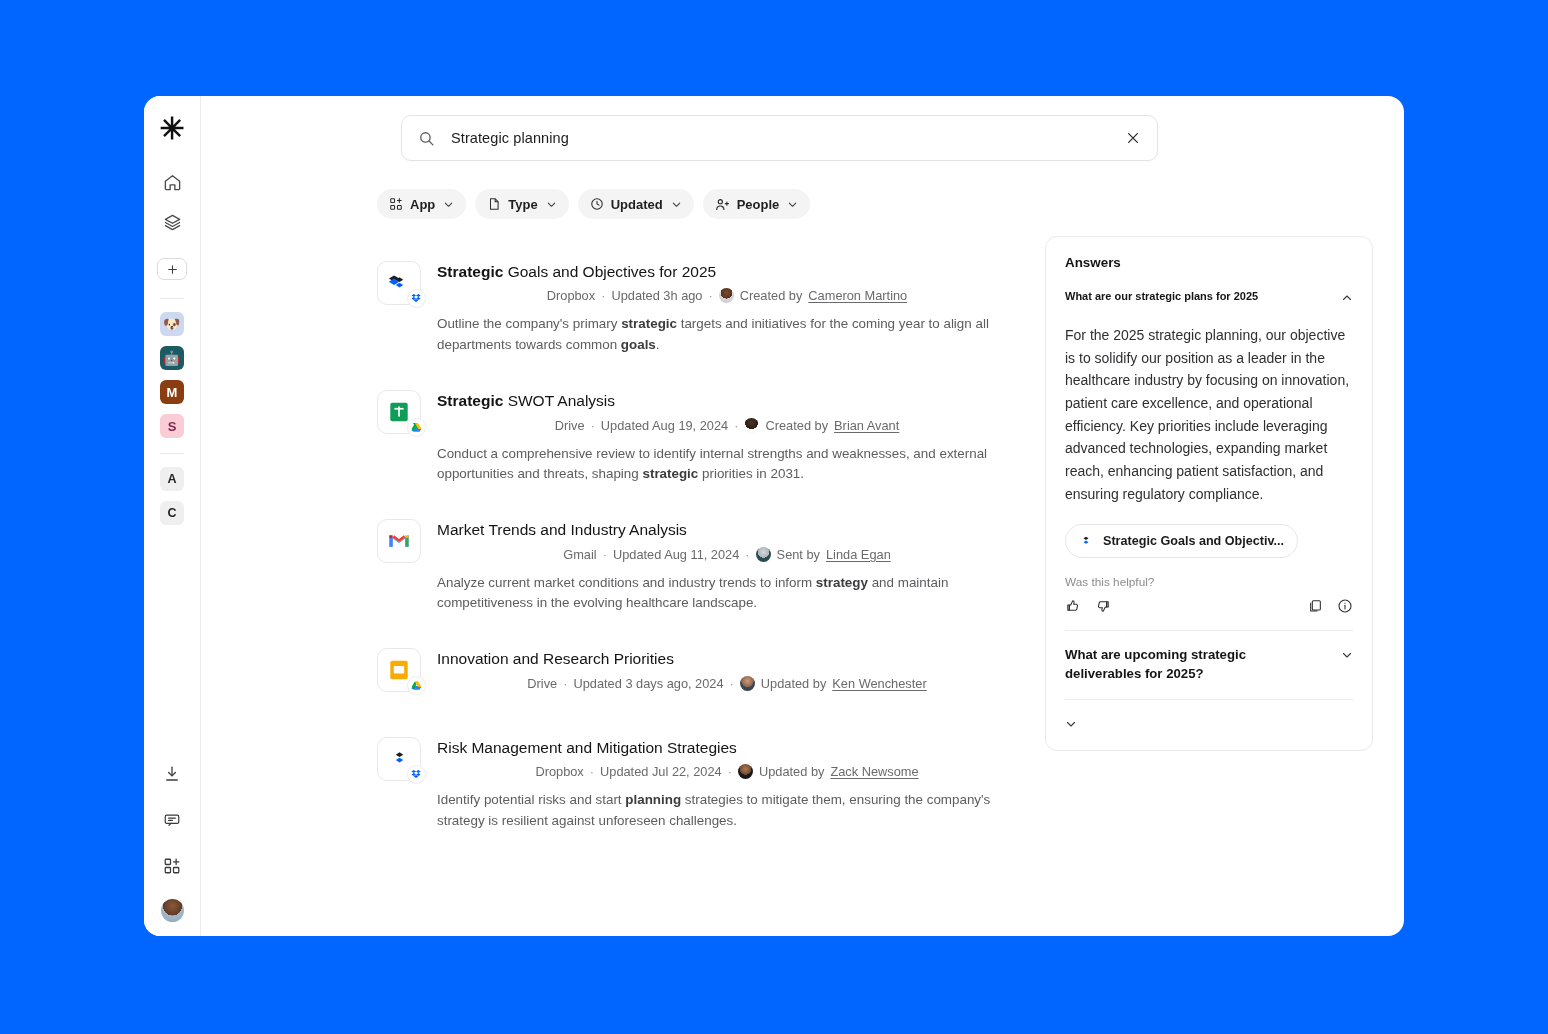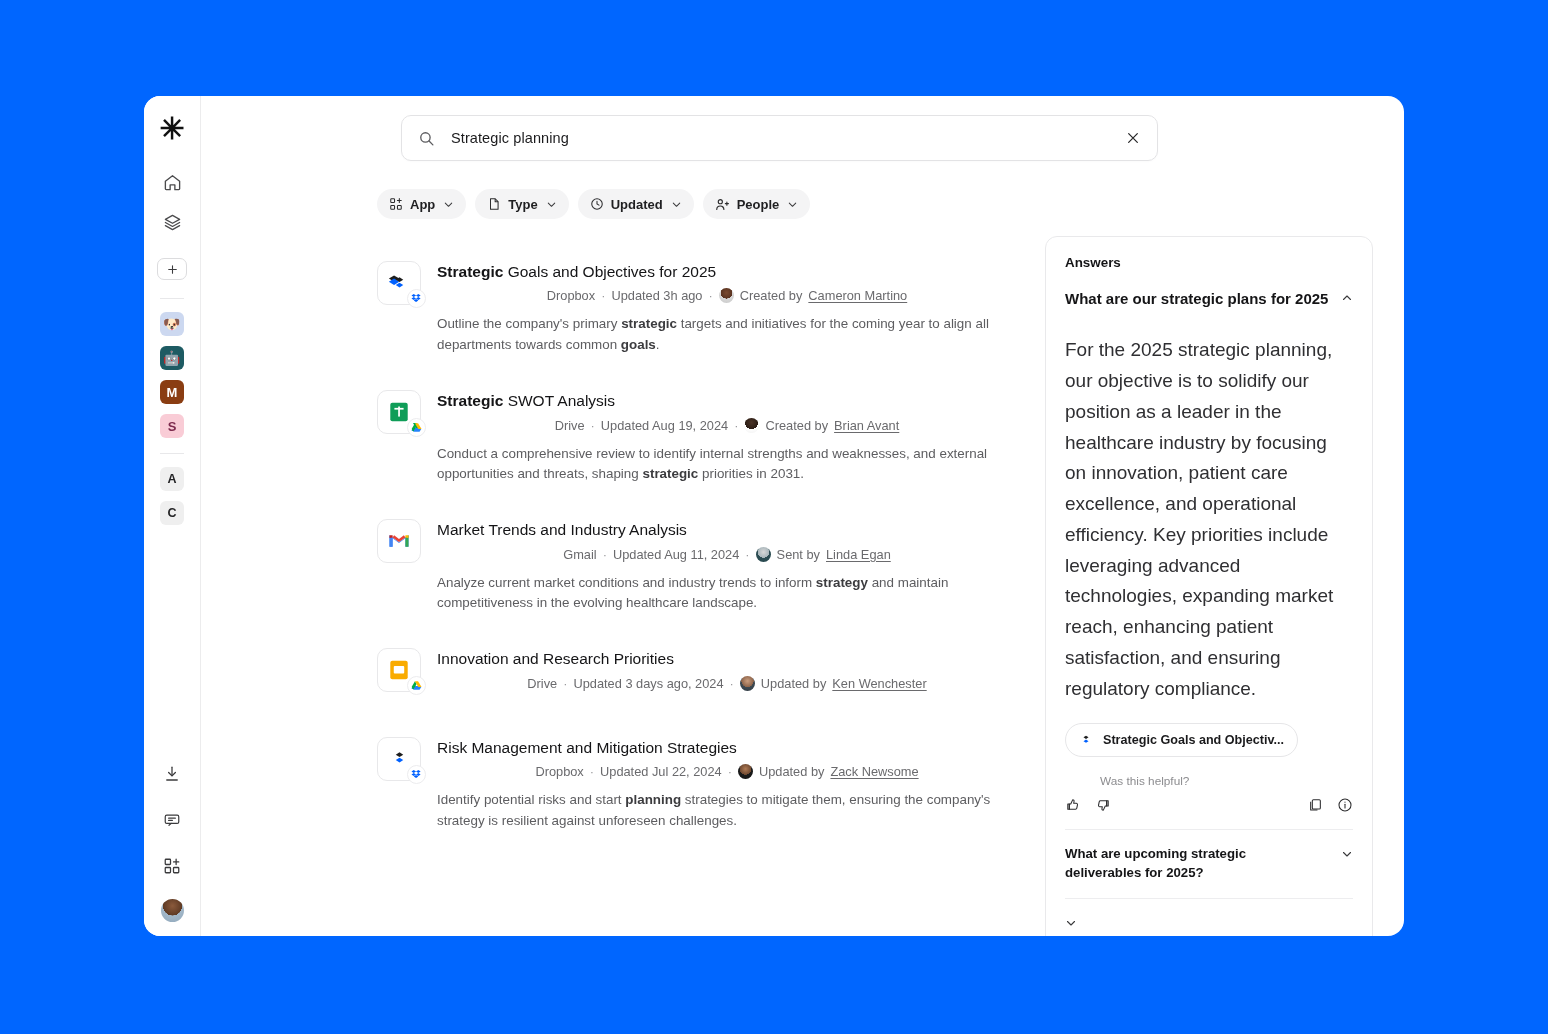--- a/index.html
+++ b/index.html
@@ -221,42 +221,42 @@
   .answers-head {
     font-size: 13.4px; font-weight: 700; color: #151517;
     margin-bottom: 19px;
   }
   .ans-q-row {
     display: flex; align-items: flex-start; justify-content: space-between;
     gap: 10px;
     cursor: pointer;
   }
   .ans-q {
-    font-size: 15px; font-weight: 700; color: #151517; line-height: 1.35;
+    font-size: 11px; font-weight: 700; color: #151517; line-height: 1.35;
   }
   .chev-sm { flex: 0 0 12px; color: #3a3a3c; padding-top: 3px; display:flex; }
   .ans-body {
-    font-size: 19px;
+    font-size: 14px;
     color: #2f2f32;
     line-height: 1.62;
-    margin-top: 26px;
+    margin-top: 20px;
   }
   .source-chip {
     margin-top: 19px;
     display: inline-flex; align-items: center; gap: 10px;
     border: 1px solid #e6e6e8;
     border-radius: 17px;
     padding: 9px 13px;
     font-size: 12.6px; font-weight: 700; color: #1a1a1c;
     max-width: 100%;
     cursor: pointer;
   }
   .helpful {
     margin-top: 17px;
-    font-size: 11.8px; color: #8d8d90; margin-left: 35px;
+    font-size: 11.8px; color: #8d8d90;
   }
   .fb-row {
     margin-top: 9px;
     display: flex; align-items: center;
     gap: 14px;
     color: #2d2d2f;
   }
   .fb-row .right { margin-left: auto; display: flex; gap: 14px; }
   .fb-icon { display: flex; cursor: pointer; }
   .ans-divider { height: 1px; background: #ededef; margin: 16px 0 0 0; }

